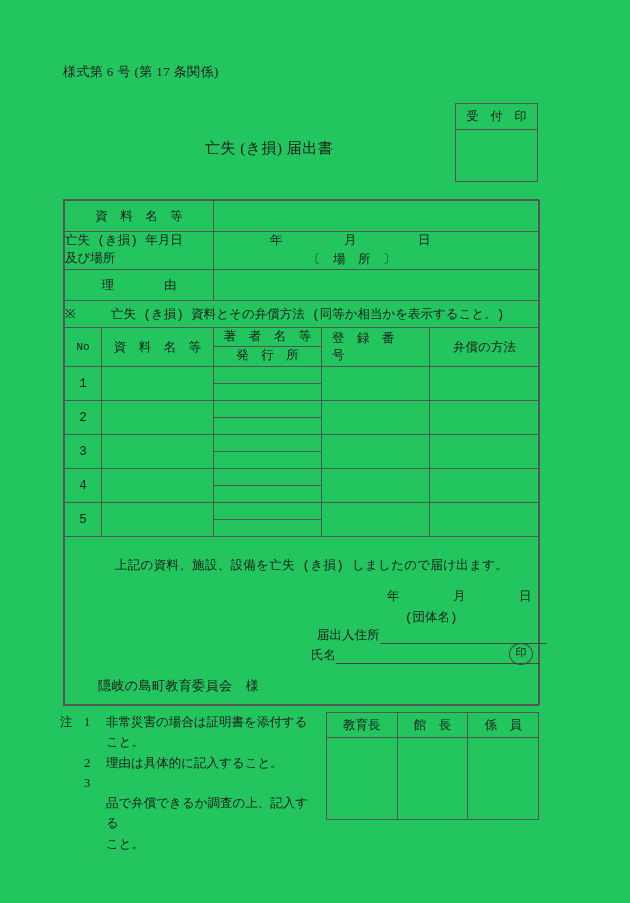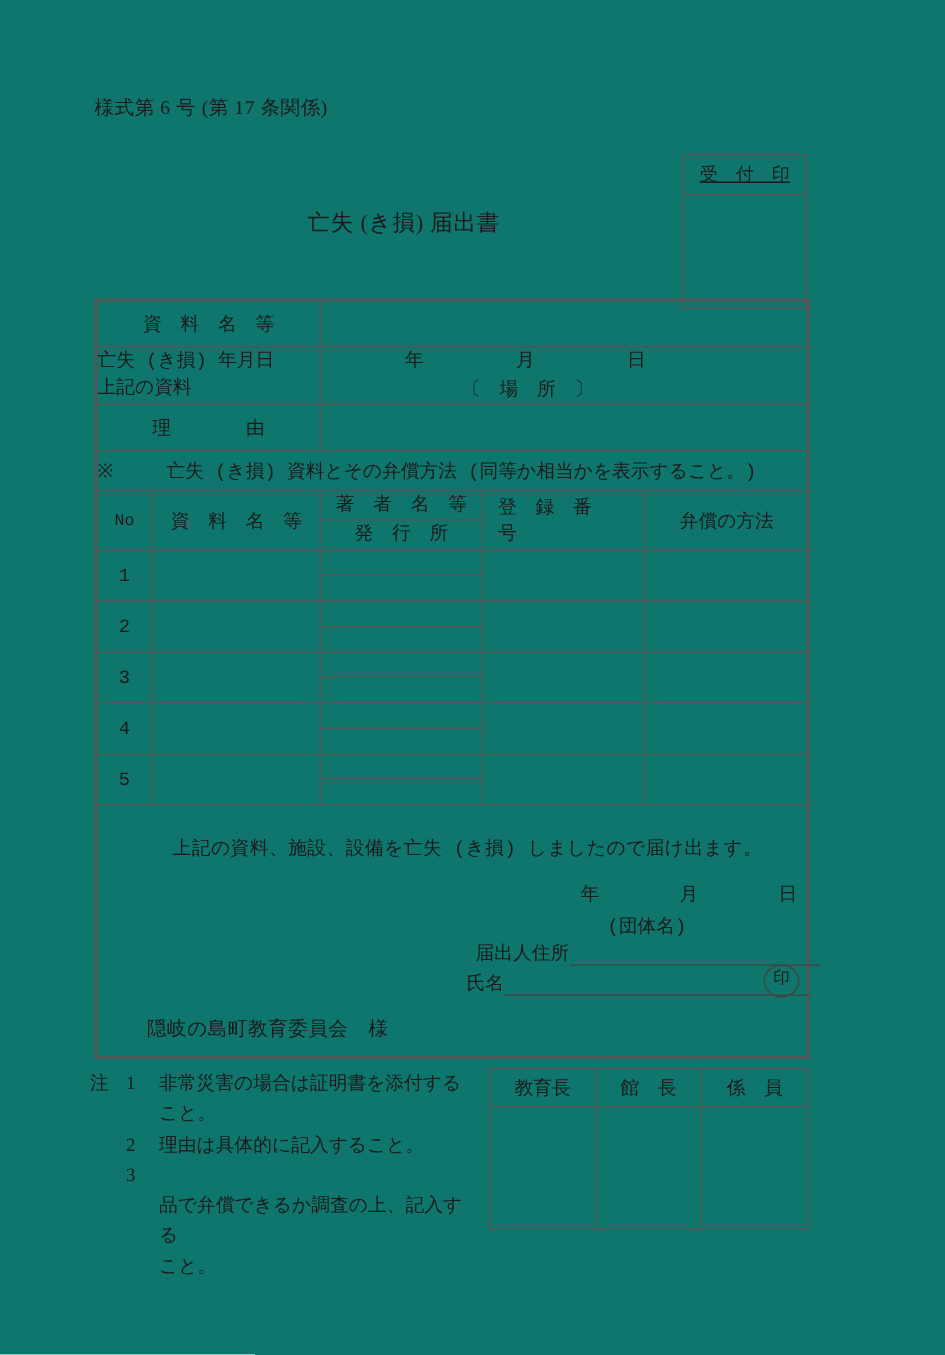--- a/index.html
+++ b/index.html
@@ -8,21 +8,21 @@
     background: #ffffff;
   }
   body {
     font-family: "Liberation Serif", "DejaVu Serif", serif;
     color: #1a1a1a;
   }
   #page {
     position: relative;
     width: 630px;
     height: 903px;
-    background: #0f766e;
+    background: #22c55e;
     overflow: hidden;
   }
 
   
   .abs { position: absolute; }
   .nowrap { white-space: nowrap; }
   .ctr { text-align: center; }
 
   
   .spread {
@@ -47,24 +47,23 @@
     top: 139px;
     font-size: 15px;
     letter-spacing: 0.5px;
   }
 
   
   #stamp-box {
     left: 455px;
     top: 103px;
     width: 83px;
-    height: 103px;
+    height: 79px;
     border: 1px solid #555;
     box-sizing: border-box;
-    text-decoration: underline;
   }
   #stamp-head {
     height: 26px;
     border-bottom: 1px solid #555;
     box-sizing: border-box;
     font-size: 12px;
   }
   #stamp-body { height: 56px; }
 
   
@@ -279,21 +278,21 @@
           <div class="spread">
                 <span>資　料　名　等</span>
               </div>
         </td>
         <td colspan="3"></td>
       </tr>
 
       <tr class="row-date">
         <td colspan="2" class="lbl-2line">
           <div>亡失 (き損) 年月日</div>
-          <div>上記の資料</div>
+          <div>及び場所</div>
         </td>
         <td colspan="3">
           <span class="date-line">
             <span class="g1">年</span><span class="g2">月</span><span>日</span>
           </span>
           <span class="place-line">
             <span>〔　場　所　〕</span>
           </span>
         </td>
       </tr>

